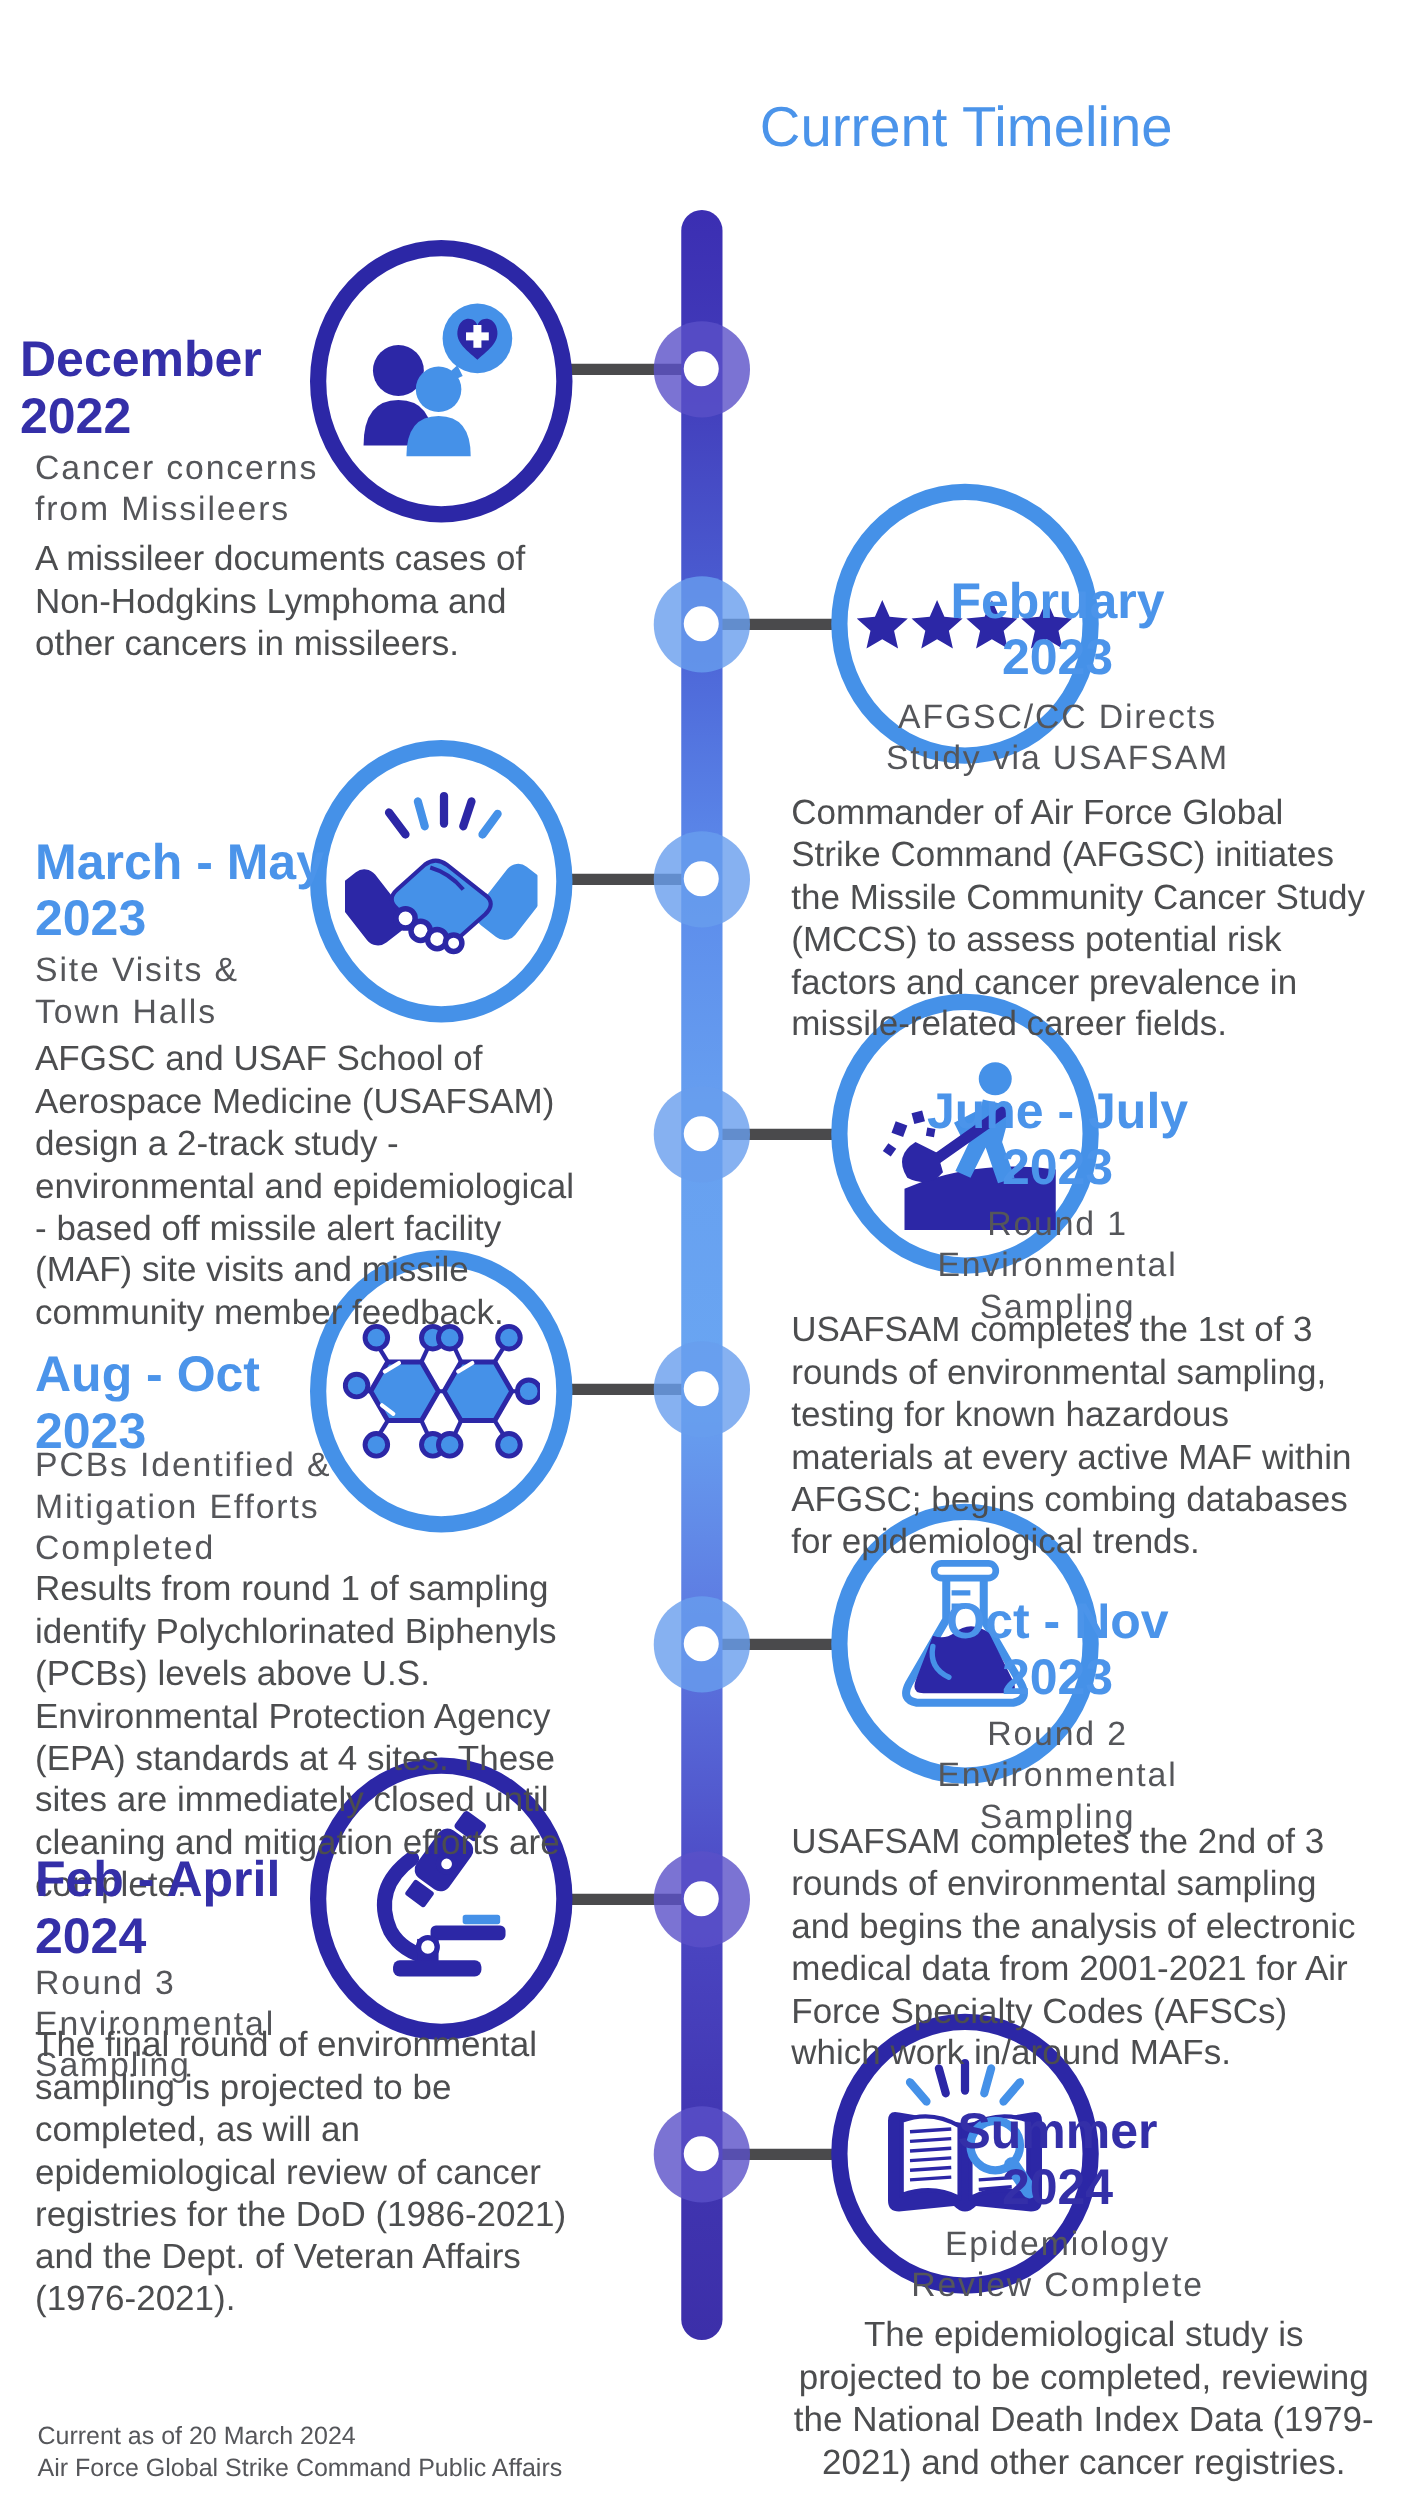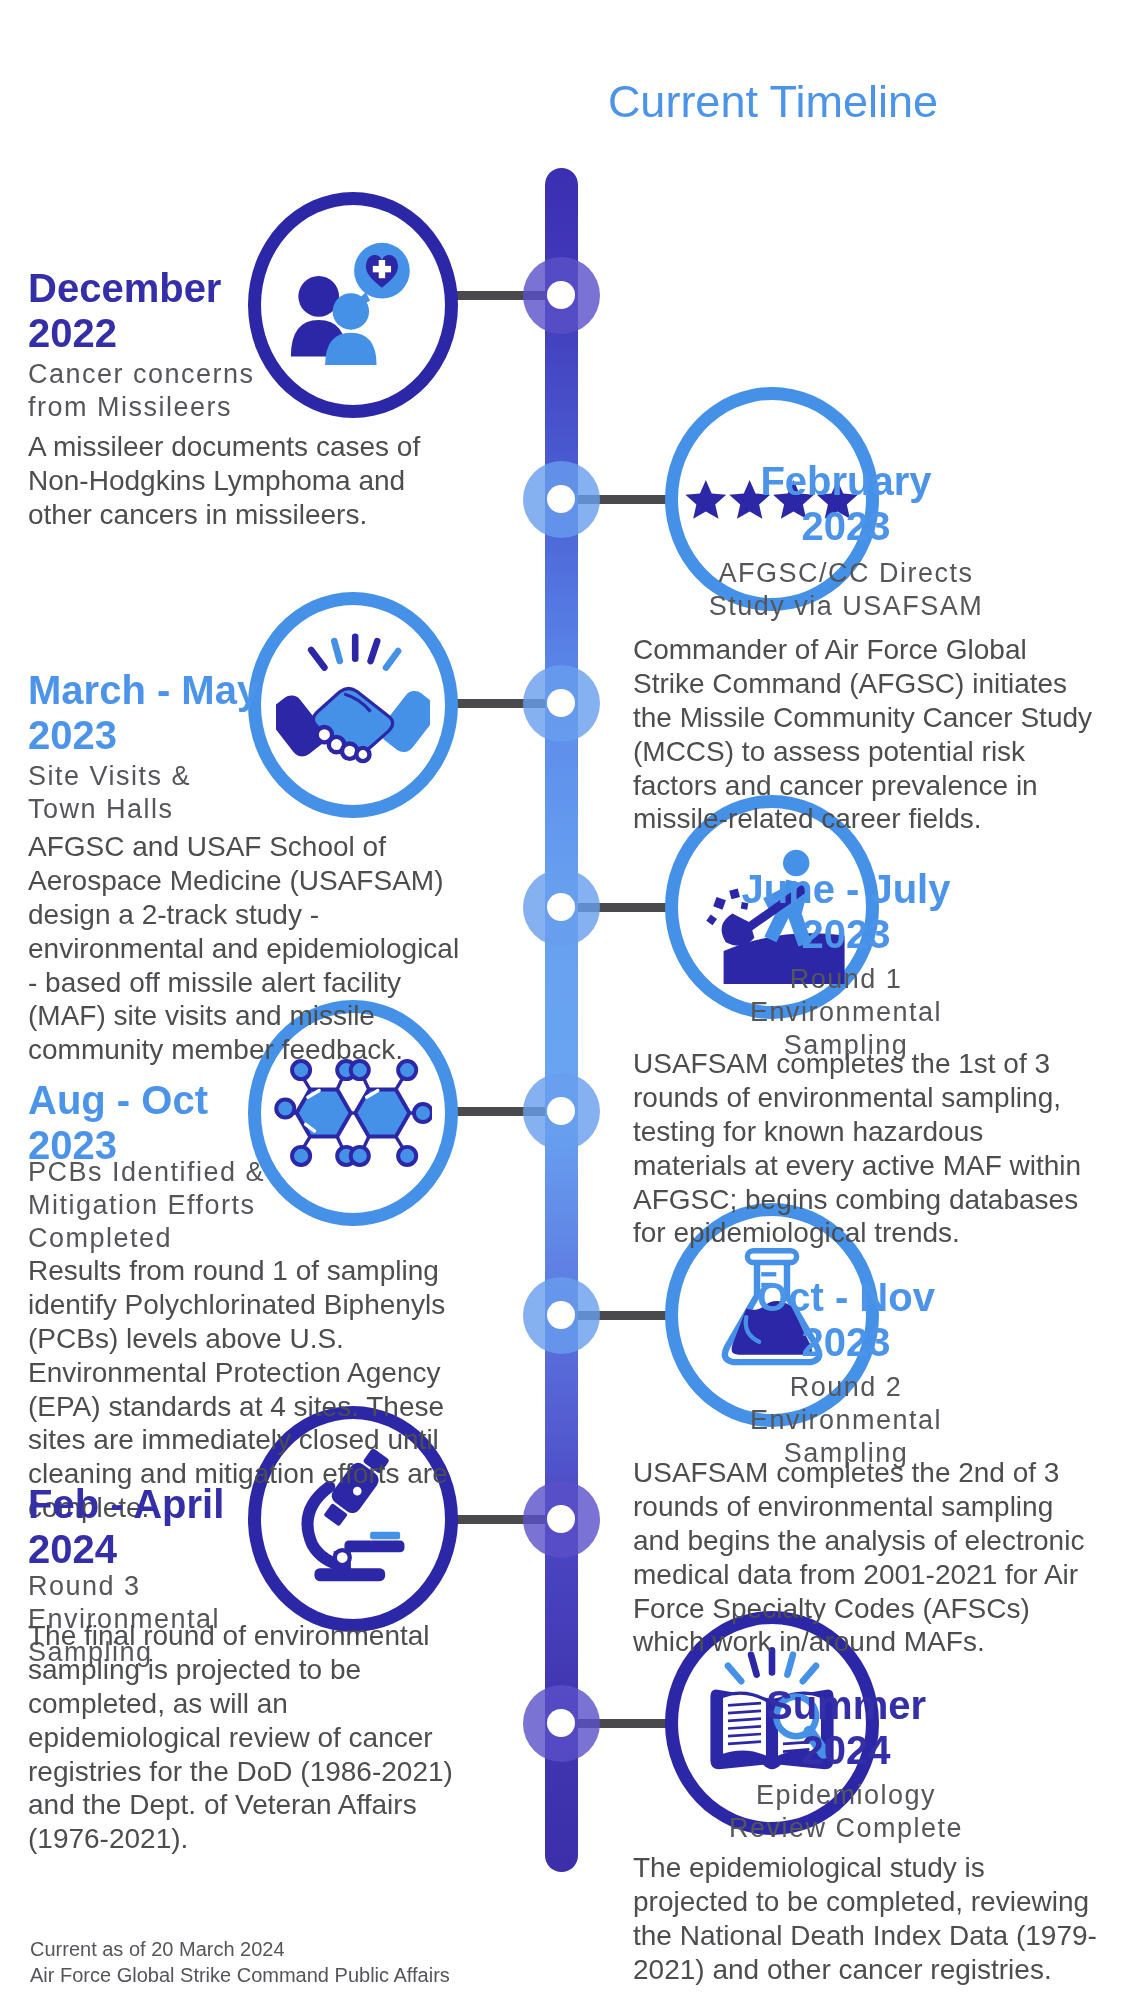--- a/index.html
+++ b/index.html
@@ -59,21 +59,21 @@
         <path class="f-light" d="M82 58 L60 78 L86 66 Z"></path>
         <path class="f-dark" d="M97 54 C88 46 79 40 83 29 C86 21 96 22 97 29 C98 22 108 21 111 29 C115 40 106 46 97 54 Z"></path>
         <rect x="94" y="28" width="6" height="17" fill="#fff"></rect>
         <rect x="88.5" y="33.5" width="17" height="6" fill="#fff"></rect>
         <circle class="f-dark" cx="38" cy="62" r="19"></circle>
         <path class="f-dark" d="M12 118 Q12 84 38 84 Q64 84 64 118 Z"></path>
         <circle class="f-light" cx="68" cy="76" r="17"></circle>
         <path class="f-light" d="M44 126 Q44 96 68 96 Q92 96 92 126 Z"></path>
       </svg>
     </div>
-    <div class="date dark" style="left:28px;top:266px;width:210px;">December
+    <div class="date dark" style="left:16px;top:266px;width:210px;">December
 2022</div>
     <div class="sub" style="left:28px;top:358px;width:420px;">Cancer concerns
 from Missileers</div>
     <div class="body-text" style="left:28px;top:430px;width:420px;">A missileer documents cases of Non-Hodgkins Lymphoma and other cancers in missileers.</div>
   </div>
   <div class="node purple" style="left:522.5px;top:256.5px;">
       <div class="hole"></div>
     </div>
 
   <div>
@@ -283,21 +283,21 @@
         </g>
         <circle cx="92" cy="64" r="18" fill="rgba(255,255,255,0.55)" class="s-light" stroke-width="6"></circle>
         <path d="M84 58 Q88 52 95 54" fill="none" stroke="#fff" stroke-width="4" stroke-linecap="round"></path>
         <line class="s-light" x1="104" y1="78" x2="117" y2="97" stroke-width="11" stroke-linecap="round"></line>
       </svg>
     </div>
     <div class="date dark right-al" style="left:600px;top:1683px;width:492px;">Summer
 2024</div>
     <div class="sub right-al" style="left:600px;top:1779px;width:492px;">Epidemiology
 Review Complete</div>
-    <div class="body-text" style="left:633px;top:1851px;width:468px;">The epidemiological study is projected to be completed, reviewing the National Death Index Data (1979-2021) and other cancer registries.</div>
+    <div class="body-text" style="left:633px;top:1851px;width:468px;text-align:center;">The epidemiological study is projected to be completed, reviewing the National Death Index Data (1979-2021) and other cancer registries.</div>
   </div>
   <div class="node purple" style="left:522.5px;top:1684.5px;">
       <div class="hole"></div>
     </div>
 
   <div class="footer">
     <div>Current as of 20 March 2024</div>
     <div>Air Force Global Strike Command Public Affairs</div>
   </div>
 

